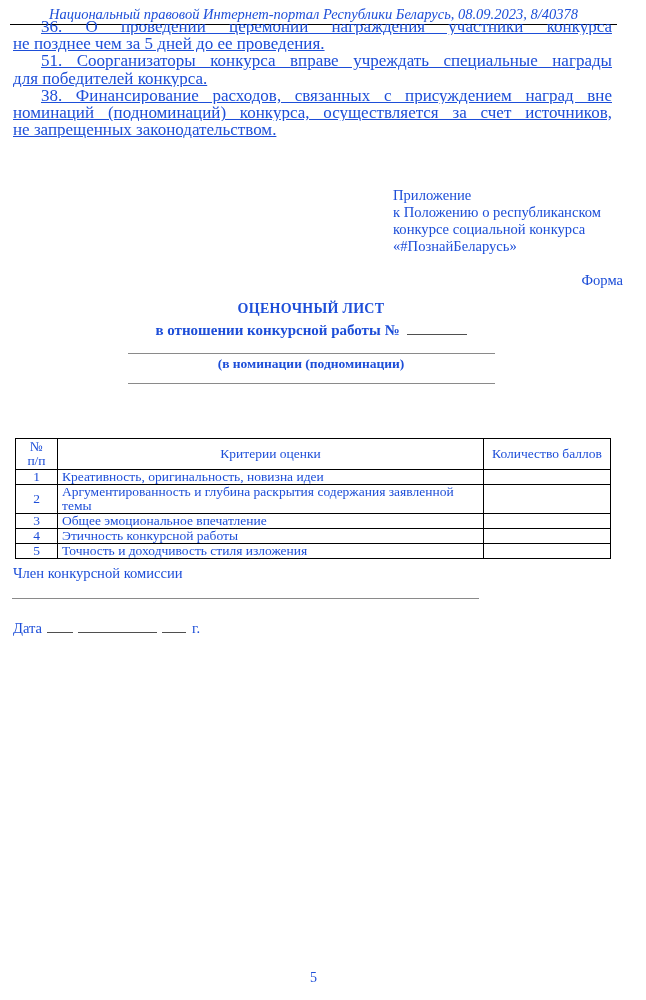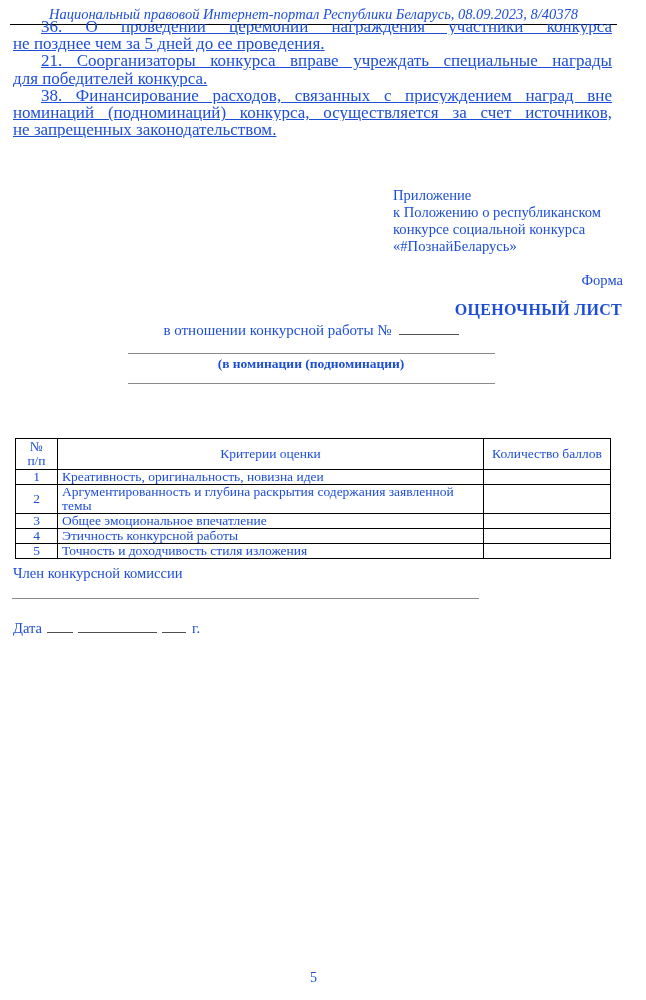--- a/index.html
+++ b/index.html
@@ -35,25 +35,25 @@
     position:absolute; left:393px; top:187px;
     font-size:14.6px; line-height:16.9px;
   }
   .form-label {
     position:absolute; top:272px; left:26px; width:597px;
     text-align:right; font-size:14.6px;
   }
   
   .doc-title {
     position:absolute; top:301px; left:0; width:622px;
-    text-align:right; font-weight:bold; font-size:16px; letter-spacing:0.3px;
+    text-align:center; font-weight:bold; font-size:14px; letter-spacing:0.3px;
   }
   .doc-subtitle {
     position:absolute; top:321px; left:0; width:622px;
-    text-align:center; font-weight:normal; font-size:15px;
+    text-align:center; font-weight:bold; font-size:15px;
   }
   .blank {
     display:inline-block; border-bottom:1.5px solid #4f4f4f; height:0.85em;
   }
   .blank-title { width:60px; margin-left:7px; }
   .uline-1 { position:absolute; left:128px; top:345px; width:367px; height:8px; border-bottom:1.4px solid #8a8a8a; }
   .nomination {
     position:absolute; top:356px; left:0; width:622px;
     text-align:center; font-weight:bold; font-size:13.5px;
   }
@@ -96,21 +96,21 @@
 <body>
 
 <div class="page">
 
   <div class="masthead">Национальный правовой Интернет-портал Республики Беларусь, 08.09.2023, 8/40378</div>
   <div class="masthead-rule"></div>
 
   <div class="body-text">
     <div class="pline jl indent">36. О проведении церемонии награждения участники конкурса информируются</div>
     <div class="pline">не позднее чем за 5 дней до ее проведения.</div>
-    <div class="pline jl indent">21. Соорганизаторы конкурса вправе учреждать специальные награды</div>
+    <div class="pline jl indent">51. Соорганизаторы конкурса вправе учреждать специальные награды</div>
     <div class="pline">для победителей конкурса.</div>
     <div class="pline jl indent">38. Финансирование расходов, связанных с присуждением наград вне утвержденных</div>
     <div class="pline jl">номинаций (подноминаций) конкурса, осуществляется за счет источников,</div>
     <div class="pline">не запрещенных законодательством.</div>
   </div>
 
   <div class="appendix">
     <div>Приложение</div>
     <div>к Положению о республиканском</div>
     <div>конкурсе социальной конкурса</div>

